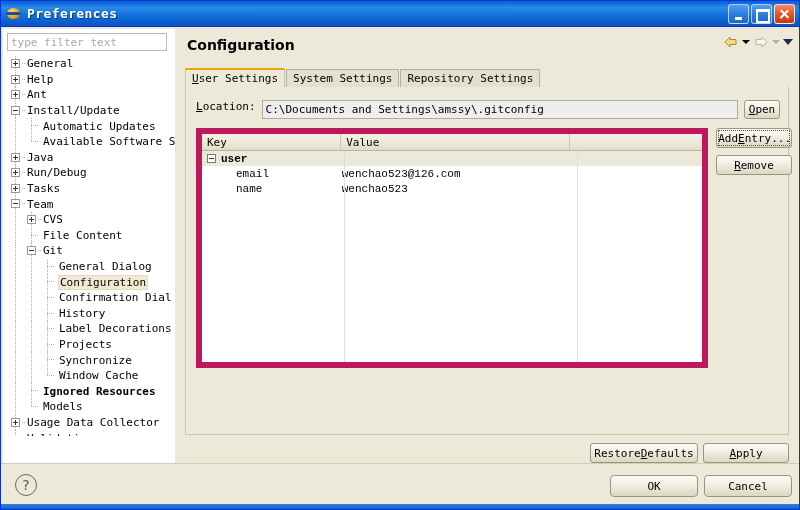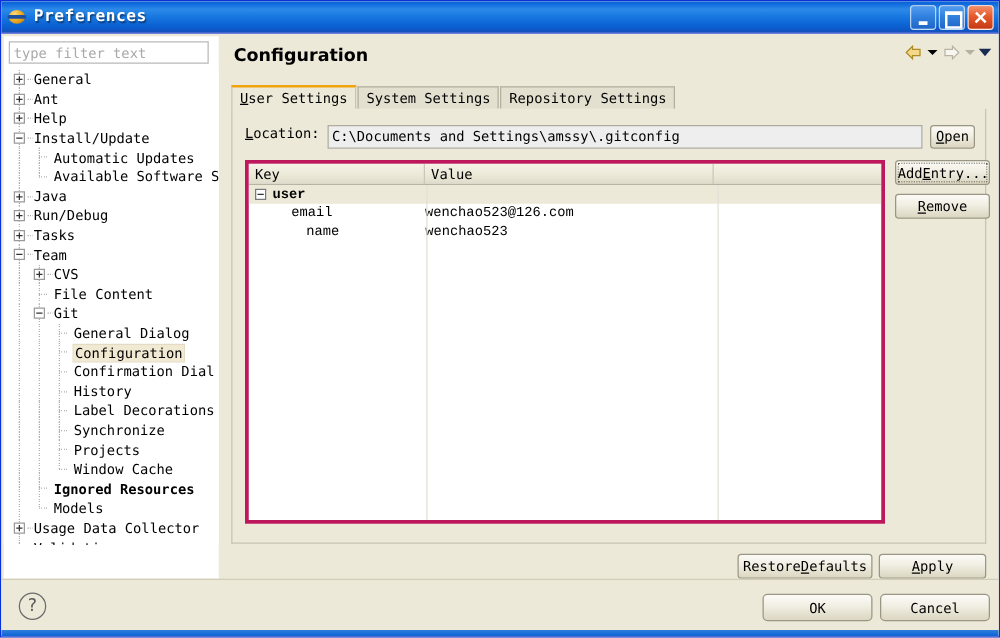--- a/index.html
+++ b/index.html
@@ -272,23 +272,23 @@
   }
   .btn u { text-decoration: underline; }
   .btn.focused { outline: 1px dotted #55524a; outline-offset: -3px; justify-content: flex-end; }
   #open-btn {
     width: 36px; height: 19px; margin-left: 6px; flex: none;
   }
 
   
   #table-wrap {
     position: absolute; left: 10px; top: 41px;
-    width: 512px; height: 291px;
+    width: 512px; height: 240px;
     background: #ffffff;
-    border: 3px solid #be185d;
+    border: 6px solid #be185d;
     overflow: hidden;
   }
   #thead {
     display: flex; height: 17px;
     background: linear-gradient(180deg,#f4f2e7 0%, #ece9d8 55%, #e0dccb 100%);
     border-bottom: 1px solid #b8b4a4;
   }
   .th {
     font-family: "DejaVu Sans Mono", monospace;
     font-size: 11px; color: #000;
@@ -405,29 +405,29 @@
               <div class="hline" style="left: 19px; width: 4px;"></div>
             </div>
             <div class="tlabel" style="left: 24px;">General</div>
           </div>
           <div class="trow">
             <div class="tgut">
               <div class="vline" style="left: 12px;"></div>
               <div class="toggle plus" style="left: 8px;"></div>
               <div class="hline" style="left: 19px; width: 4px;"></div>
             </div>
+            <div class="tlabel" style="left: 24px;">Help</div>
+          </div>
+          <div class="trow">
+            <div class="tgut">
+              <div class="vline" style="left: 12px;"></div>
+              <div class="toggle plus" style="left: 8px;"></div>
+              <div class="hline" style="left: 19px; width: 4px;"></div>
+            </div>
             <div class="tlabel" style="left: 24px;">Ant</div>
-          </div>
-          <div class="trow">
-            <div class="tgut">
-              <div class="vline" style="left: 12px;"></div>
-              <div class="toggle plus" style="left: 8px;"></div>
-              <div class="hline" style="left: 19px; width: 4px;"></div>
-            </div>
-            <div class="tlabel" style="left: 24px;">Help</div>
           </div>
           <div class="trow">
             <div class="tgut">
               <div class="vline" style="left: 12px;"></div>
               <div class="toggle" style="left: 8px;"></div>
               <div class="hline" style="left: 19px; width: 4px;"></div>
             </div>
             <div class="tlabel" style="left: 24px;">Install/Update</div>
           </div>
           <div class="trow">
@@ -549,30 +549,30 @@
             </div>
             <div class="tlabel" style="left: 56px;">Label Decorations</div>
           </div>
           <div class="trow">
             <div class="tgut">
               <div class="vline" style="left: 12px;"></div>
               <div class="vline" style="left: 28px;"></div>
               <div class="vline" style="left: 44px;"></div>
               <div class="hline" style="left: 44px; width: 8px;"></div>
             </div>
-            <div class="tlabel" style="left: 56px;">Synchronize</div>
+            <div class="tlabel" style="left: 56px;">Projects</div>
           </div>
           <div class="trow">
             <div class="tgut">
               <div class="vline" style="left: 12px;"></div>
               <div class="vline" style="left: 28px;"></div>
               <div class="vline" style="left: 44px;"></div>
               <div class="hline" style="left: 44px; width: 8px;"></div>
             </div>
-            <div class="tlabel" style="left: 56px;">Projects</div>
+            <div class="tlabel" style="left: 56px;">Synchronize</div>
           </div>
           <div class="trow">
             <div class="tgut">
               <div class="vline" style="left: 12px;"></div>
               <div class="vline" style="left: 28px;"></div>
               <div class="vline half" style="left: 44px;"></div>
               <div class="hline" style="left: 44px; width: 8px;"></div>
             </div>
             <div class="tlabel" style="left: 56px;">Window Cache</div>
           </div>
@@ -677,21 +677,21 @@
                 </div>
                 <div class="td c1"></div>
                 <div class="td c2"></div>
               </div>
               <div class="datarow">
                 <div class="td c0" style="padding-left: 34px;">email</div>
                 <div class="td c1">wenchao523@126.com</div>
                 <div class="td c2"></div>
               </div>
               <div class="datarow">
-                <div class="td c0" style="padding-left: 46px;">name</div>
+                <div class="td c0" style="padding-left: 34px;">name</div>
                 <div class="td c1">wenchao523</div>
                 <div class="td c2"></div>
               </div>
             </div>
         <div class="colsep" style="left: 142px; top: 17px; height: 272px;"></div>
             <div class="colsep" style="left: 375px; top: 17px; height: 272px;"></div>
           </div>
 
         <div id="side-btns">
           <div id="add-entry-btn" class="btn focused">

